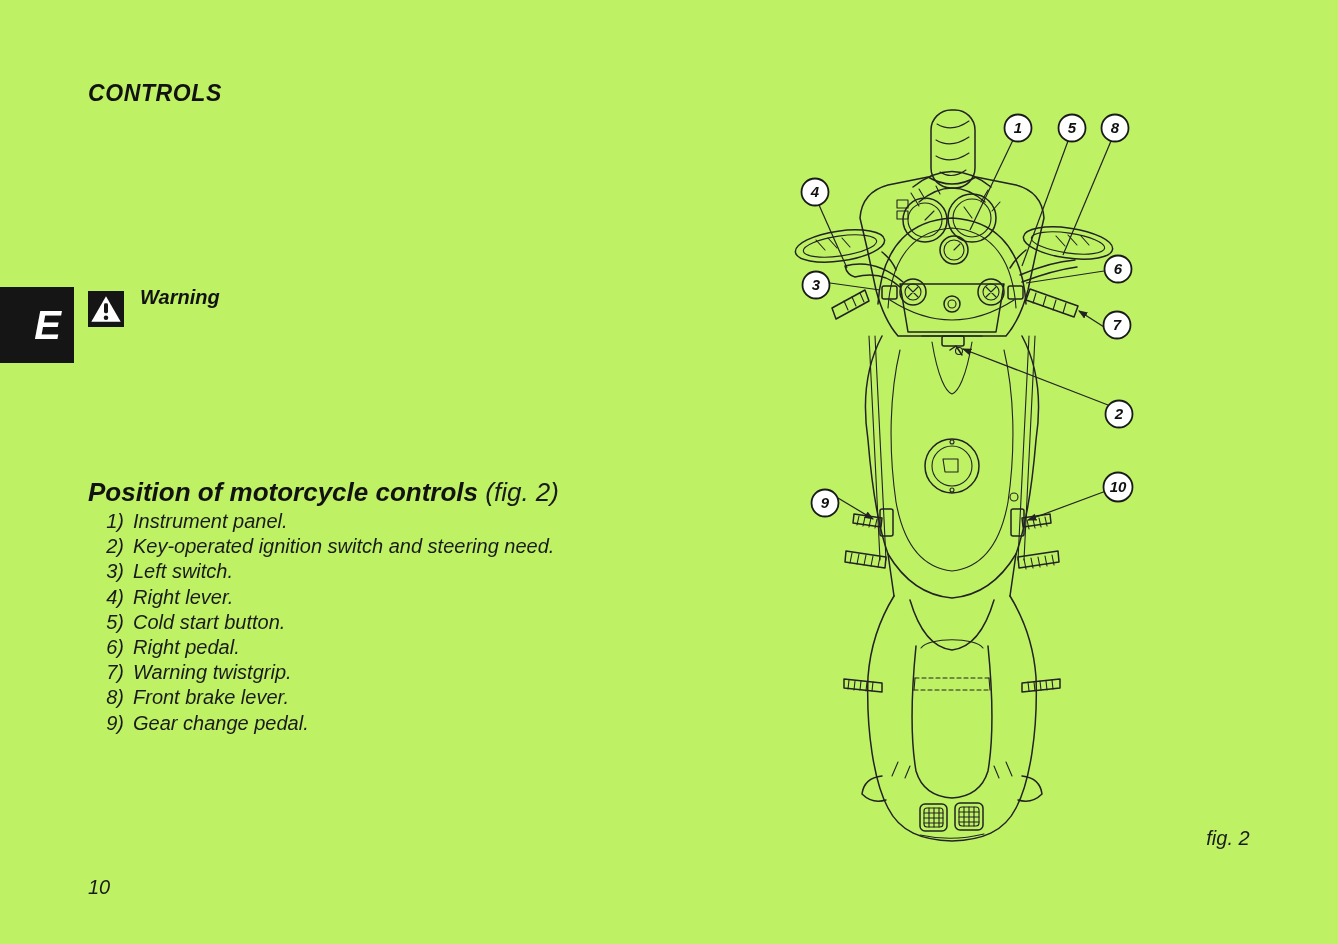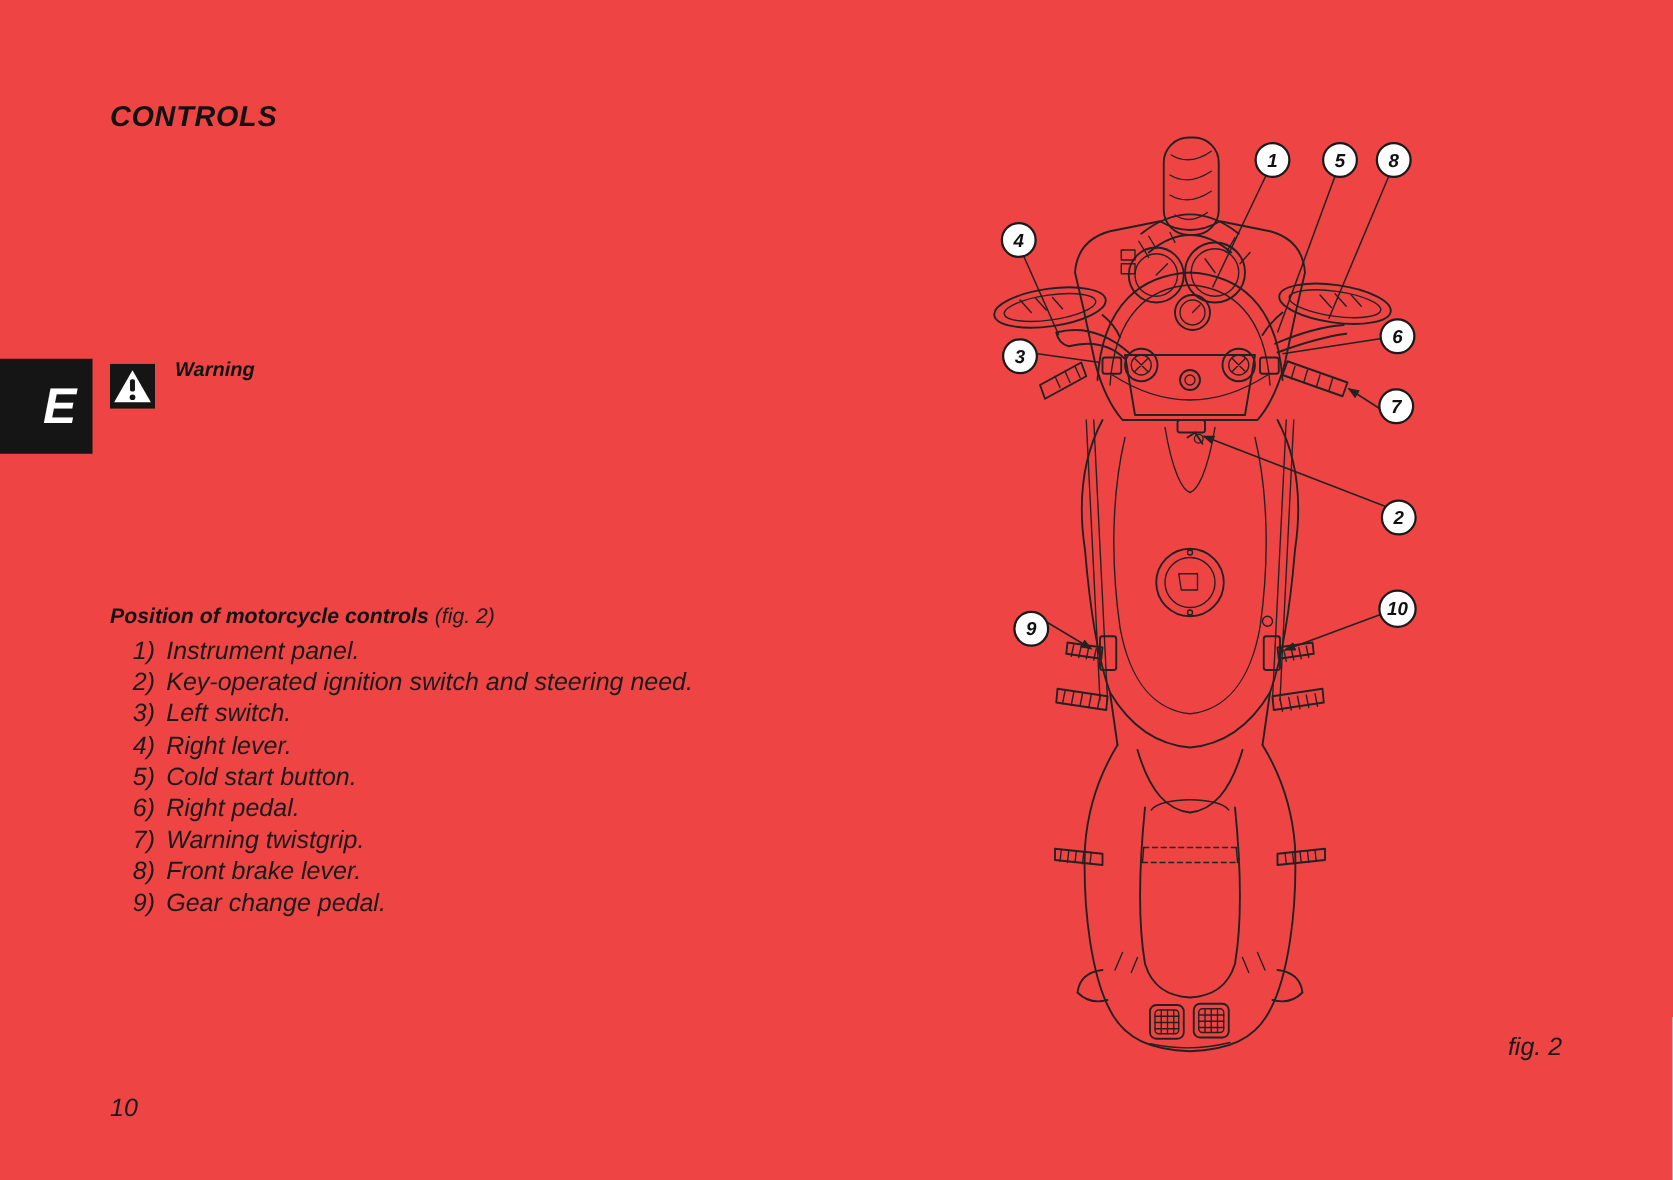--- a/index.html
+++ b/index.html
@@ -1,19 +1,19 @@
 <!DOCTYPE html>
 <html><head>
 <meta charset="utf-8">
 <style>
   html,body{margin:0;padding:0;background:#e8e8e8;}
   #page{
     position:relative;
     width:1338px;height:944px;
-    background:#ef4444;
+    background:#bef264;
     overflow:hidden;
     font-family:"Liberation Sans", sans-serif;
     color:#1a1a1a;
   }
   .abs{position:absolute;}
   .title{
     left:88px;top:80px;
     font-size:23px;font-weight:bold;font-style:italic;
     letter-spacing:0.6px;color:#121212;
   }
@@ -26,28 +26,28 @@
   .section-tab span{
     color:#ffffff;font-size:40px;font-weight:bold;font-style:italic;line-height:1;
   }
   .warning-block{
     left:88px;top:284px;width:562px;
   }
   .warn-icon{
     float:left;width:36px;height:36px;margin:7px 16px 4px 0;
   }
   .warn-head{
-    font-size:16px;font-weight:bold;font-style:italic;line-height:26px;color:#121212;
+    font-size:20px;font-weight:bold;font-style:italic;line-height:26px;color:#121212;
   }
   .warn-body{
     font-size:20px;font-style:italic;line-height:25.5px;
     white-space:pre-line;color:#1c1c1c;
   }
   .pos-block{left:88px;top:479px;}
-  .pos-head{font-size:17px;font-style:italic;line-height:27px;margin-bottom:3px;}
+  .pos-head{font-size:26px;font-style:italic;line-height:27px;margin-bottom:3px;}
   .pos-head b{font-weight:bold;color:#121212;}
   .ctl-row{display:flex;font-size:20px;font-style:italic;line-height:25.2px;}
   .ctl-num{width:36px;text-align:right;flex:0 0 36px;}
   .ctl-label{margin-left:9px;}
   .fig-caption{left:1198px;top:827px;width:60px;font-size:20px;font-style:italic;text-align:center;}
   .page-number{left:88px;top:876px;font-size:20px;font-style:italic;}
   .figure-svg{left:770px;top:90px;}
   svg .ln{stroke:#222;fill:none;stroke-width:1.5;stroke-linecap:round;stroke-linejoin:round;}
   svg .thin{stroke-width:1.1;}
   svg .leader{stroke:#222;fill:none;stroke-width:1.2;}

